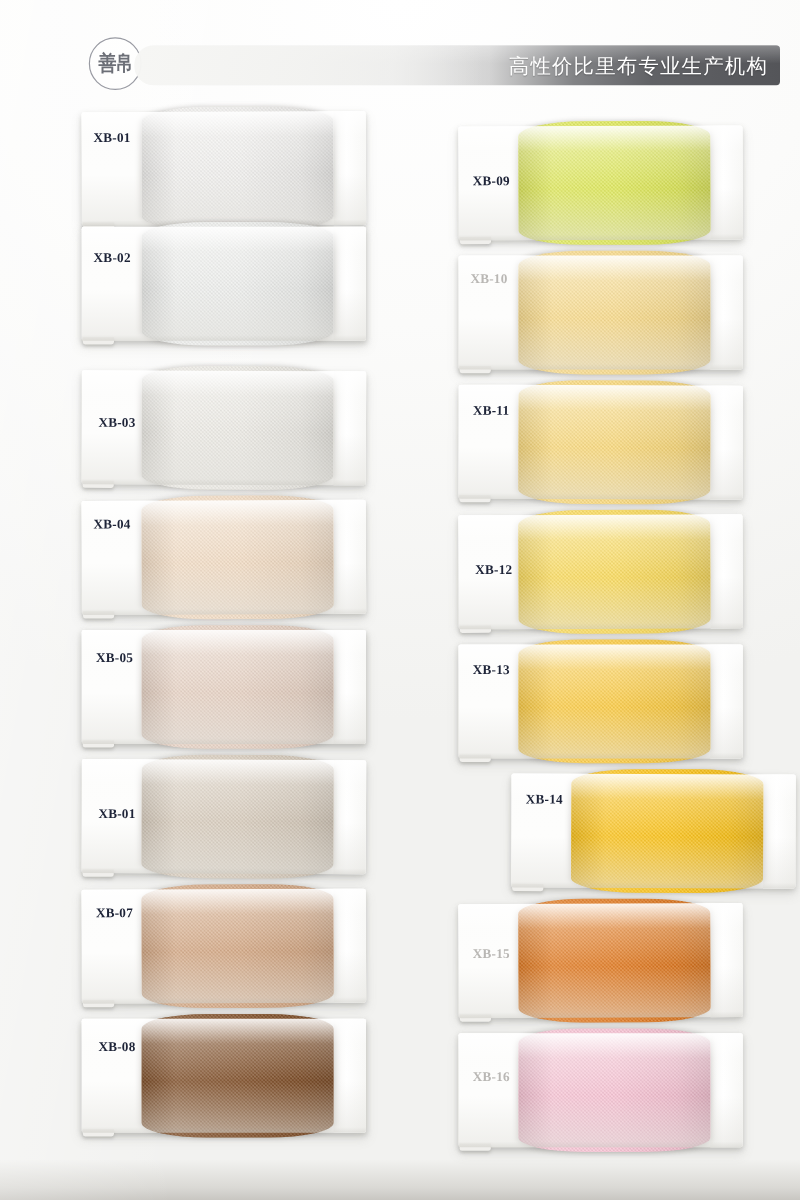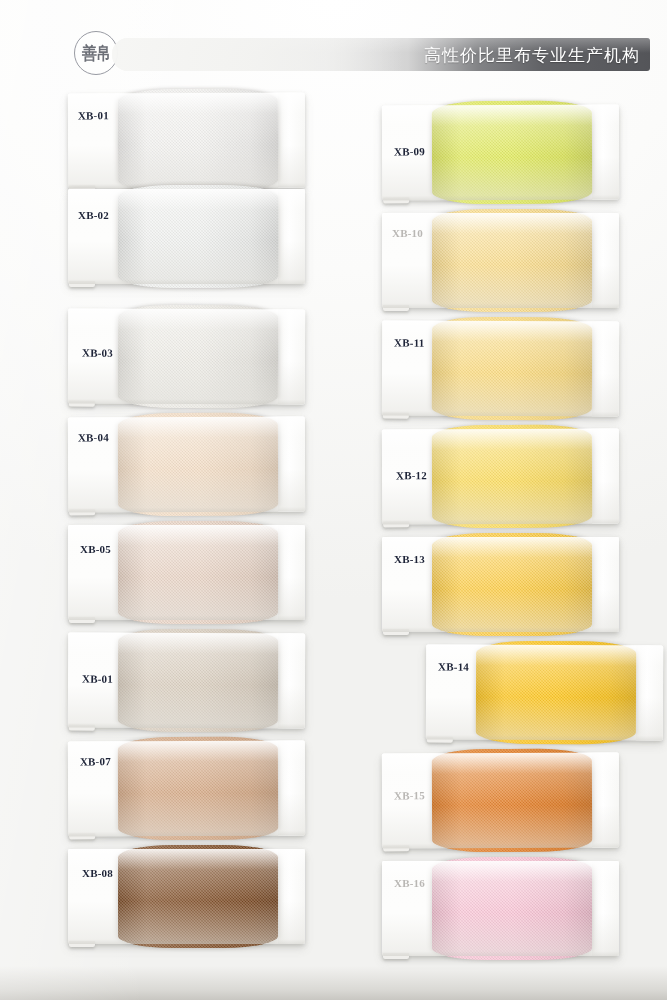--- a/index.html
+++ b/index.html
@@ -334,15 +334,15 @@
     <div class="card" style="left: 382px; top: 753px; width: 237px; height: 95px; transform: rotate(-0.22deg);">
       <div class="tab-right" style="width: 27px;"></div>
       <div class="swatch" style="left: 50px; width: 160px; background: rgb(226, 119, 27);"></div>
       <div class="fold"></div>
       <div class="label faint" style="left: 12px; top: 36px;">XB-15</div>
     </div>
     <div class="card" style="left: 382px; top: 861px; width: 237px; height: 95px; transform: rotate(0deg);">
       <div class="tab-right" style="width: 27px;"></div>
       <div class="swatch" style="left: 50px; width: 160px; background: rgb(249, 195, 212);"></div>
       <div class="fold"></div>
-      <div class="label faint" style="left: 12px; top: 16px;">XB-16</div>
+      <div class="label faint" style="left: 12px; top: 31px;">XB-16</div>
     </div>
   </div>
 
 </body></html>

